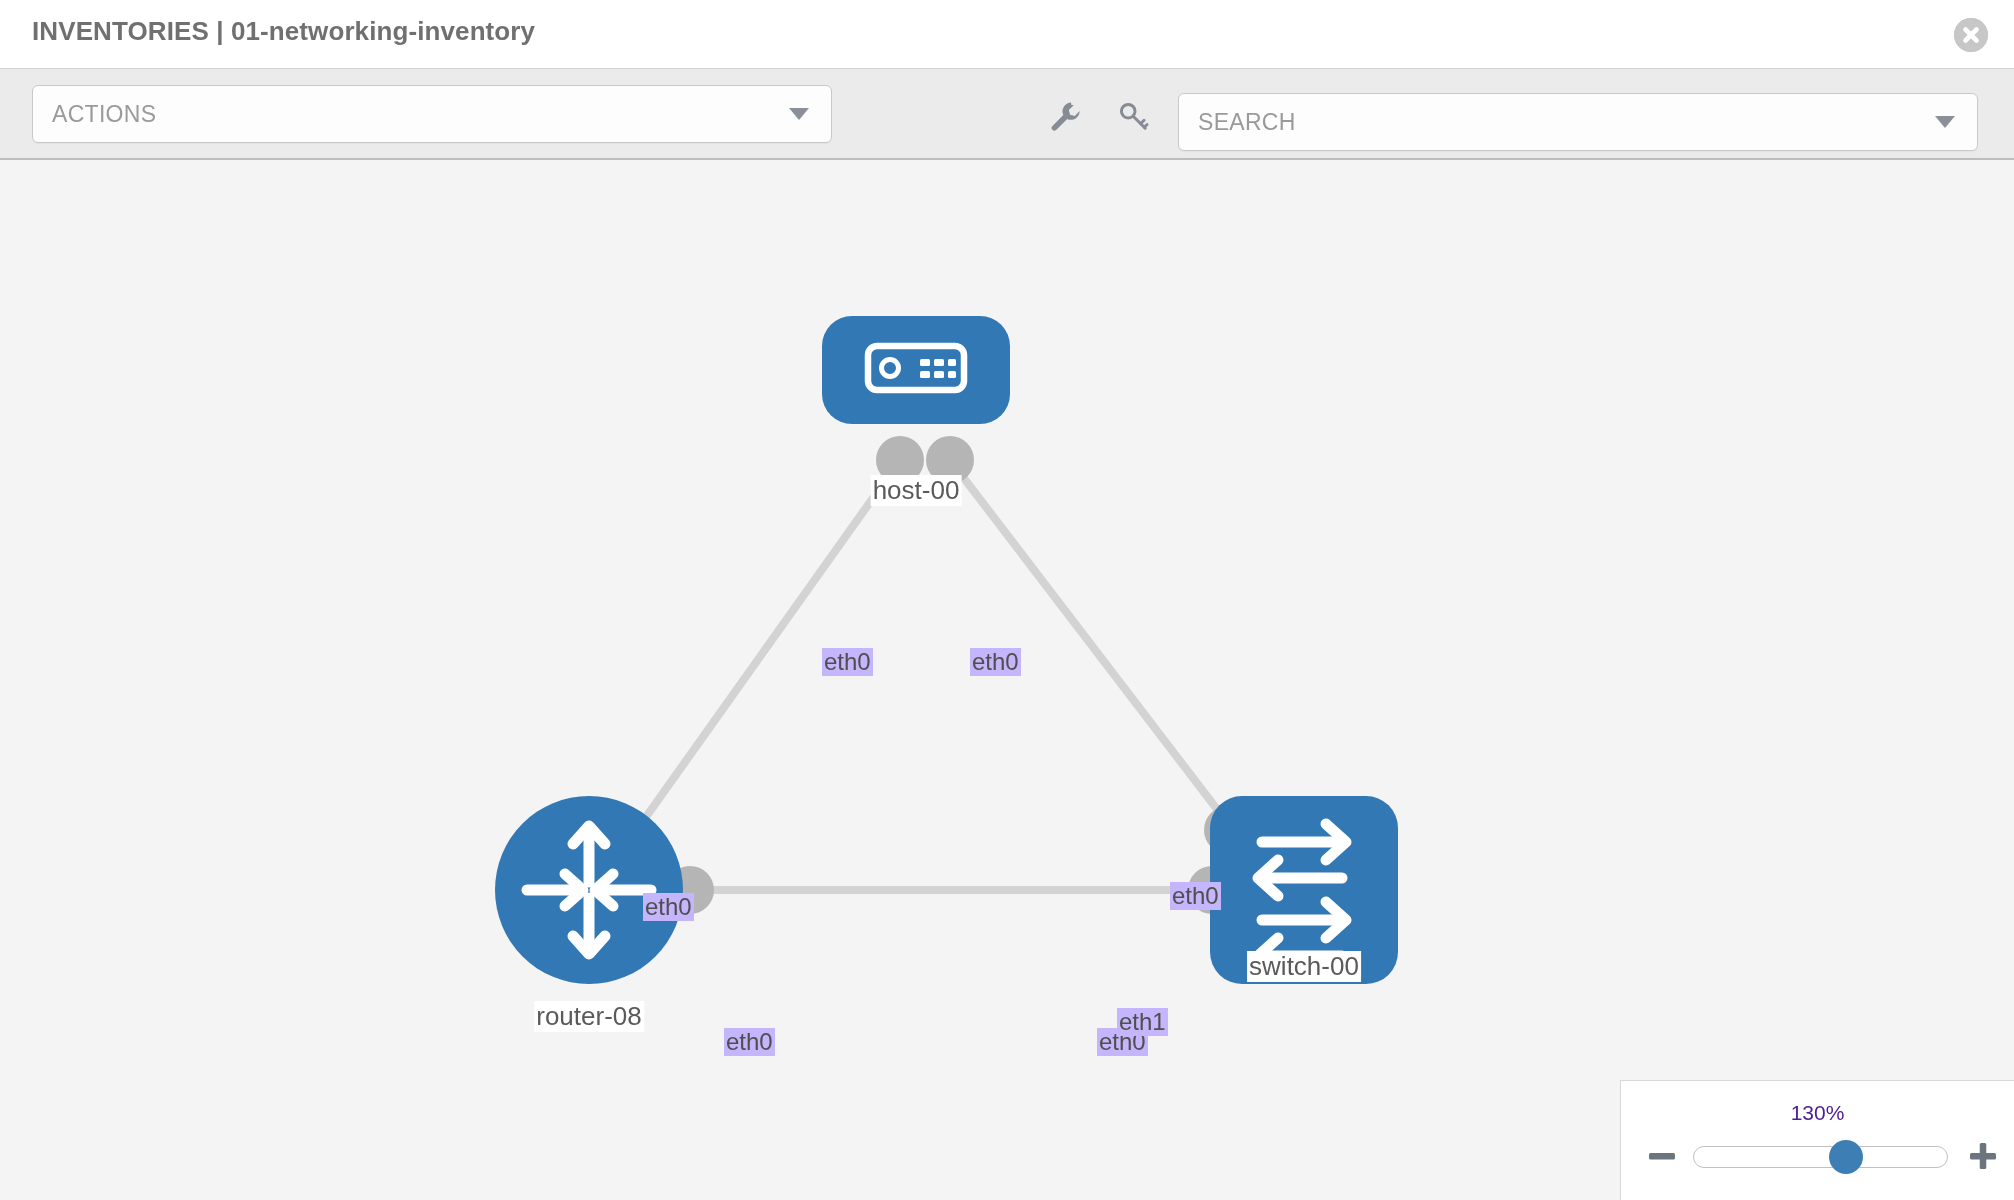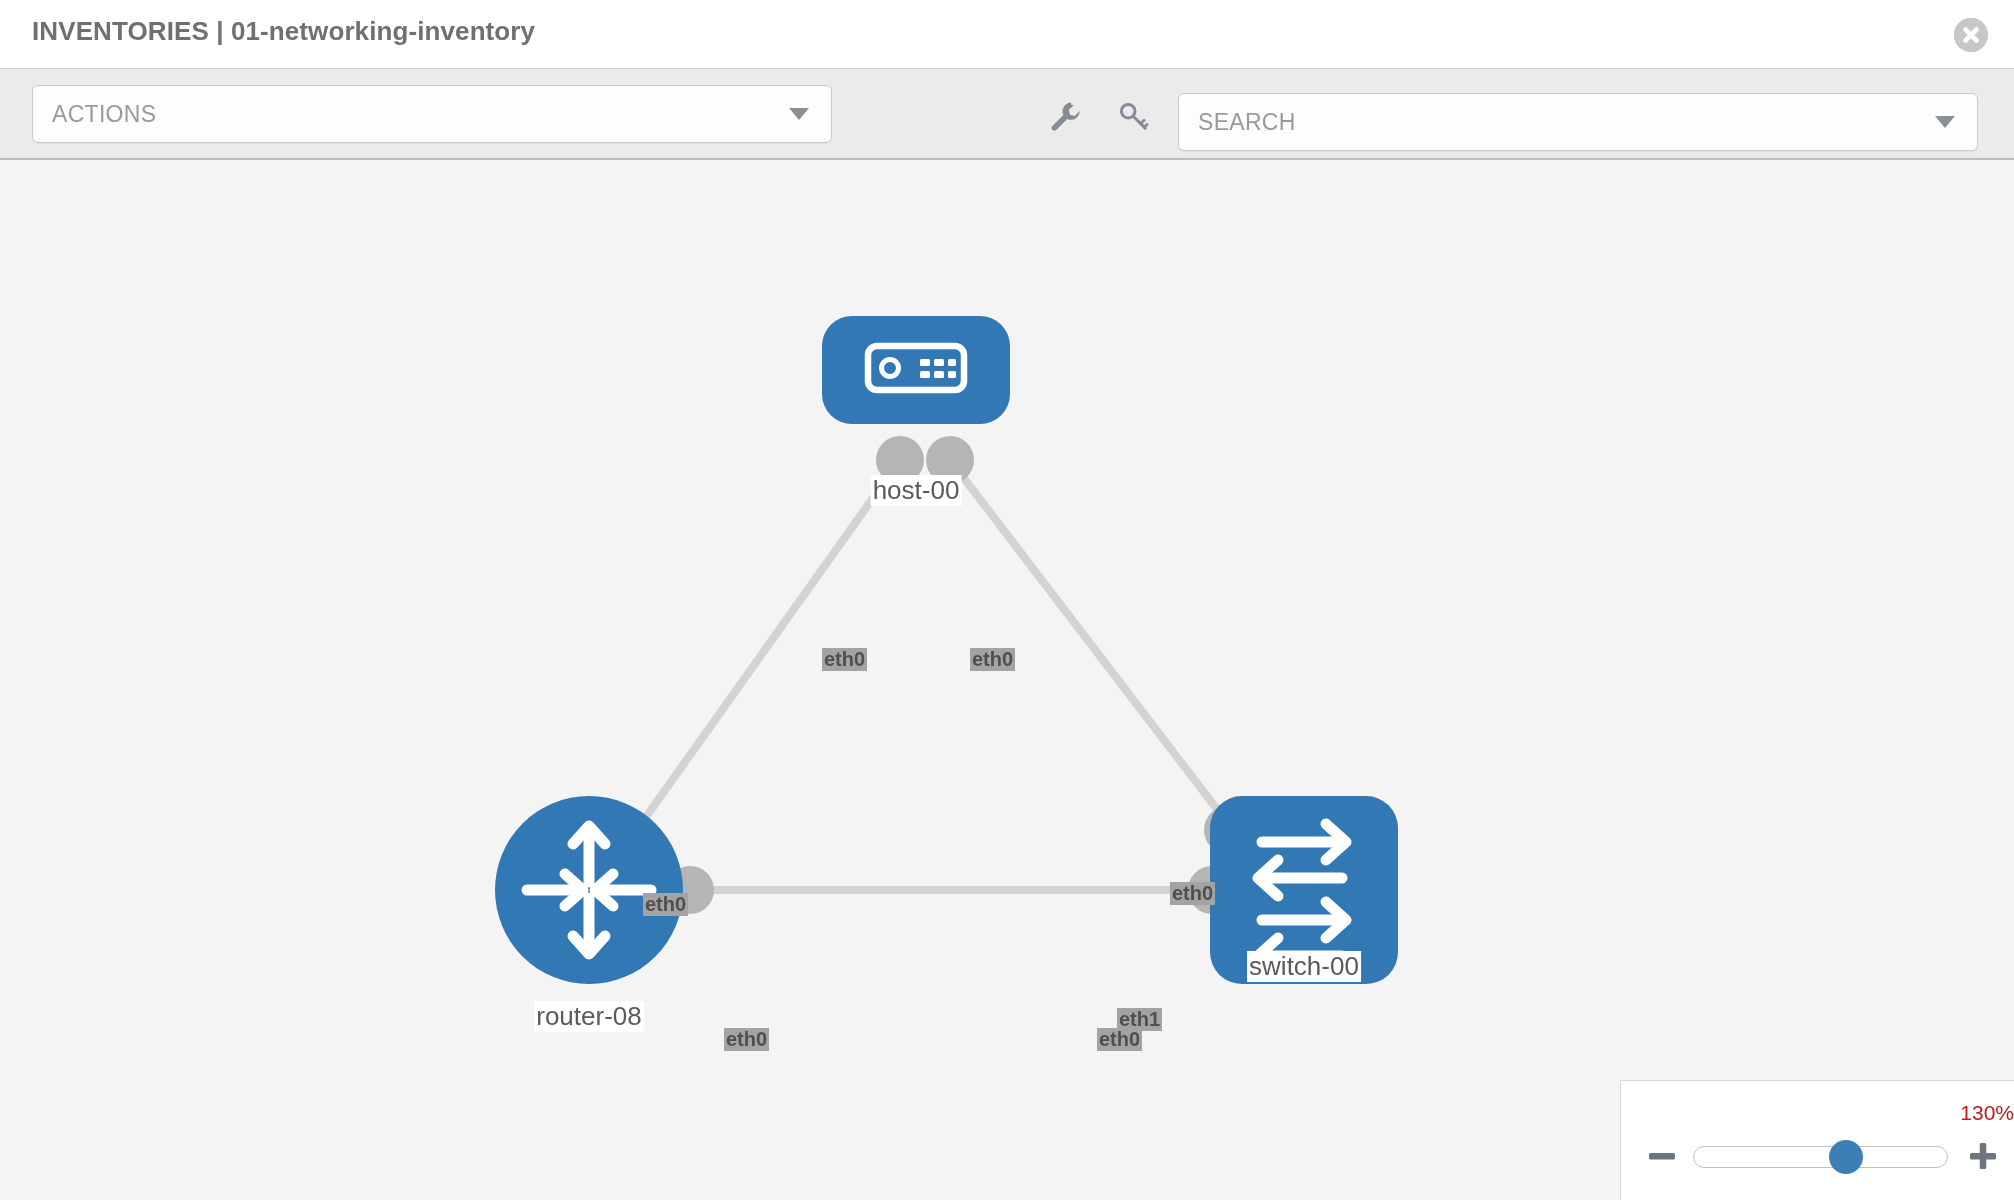--- a/index.html
+++ b/index.html
@@ -131,49 +131,48 @@
     position: absolute;
     font-size: 26px;
     color: #5a5a5a;
     background: #ffffff;
     padding: 0 2px;
     white-space: nowrap;
     transform: translateX(-50%);
   }
   .iface-label {
     position: absolute;
-    font-size: 20px;
+    font-size: 24px;
     color: #4f4f4f;
-    background: #a3a3a3;
+    background: #c4b5fd;
     padding: 0 2px;
     white-space: nowrap;
-    font-weight: bold;
   }
 
   
   .zoom-panel {
     position: absolute;
     left: 1620px;
     top: 1080px;
     width: 394px;
     height: 120px;
     background: #ffffff;
     border: 1px solid #d8d8d8;
     border-right: none;
     border-bottom: none;
     box-sizing: border-box;
   }
   .zoom-value {
     position: absolute;
     left: 0;
     top: 20px;
     width: 100%;
-    text-align: right;
+    text-align: center;
     font-size: 21px;
-    color: #b91c1c;
+    color: #4c1d95;
   }
   .zoom-row {
     position: absolute;
     left: 0;
     top: 56px;
     width: 100%;
     height: 40px;
   }
   .zoom-minus, .zoom-plus {
     position: absolute;

